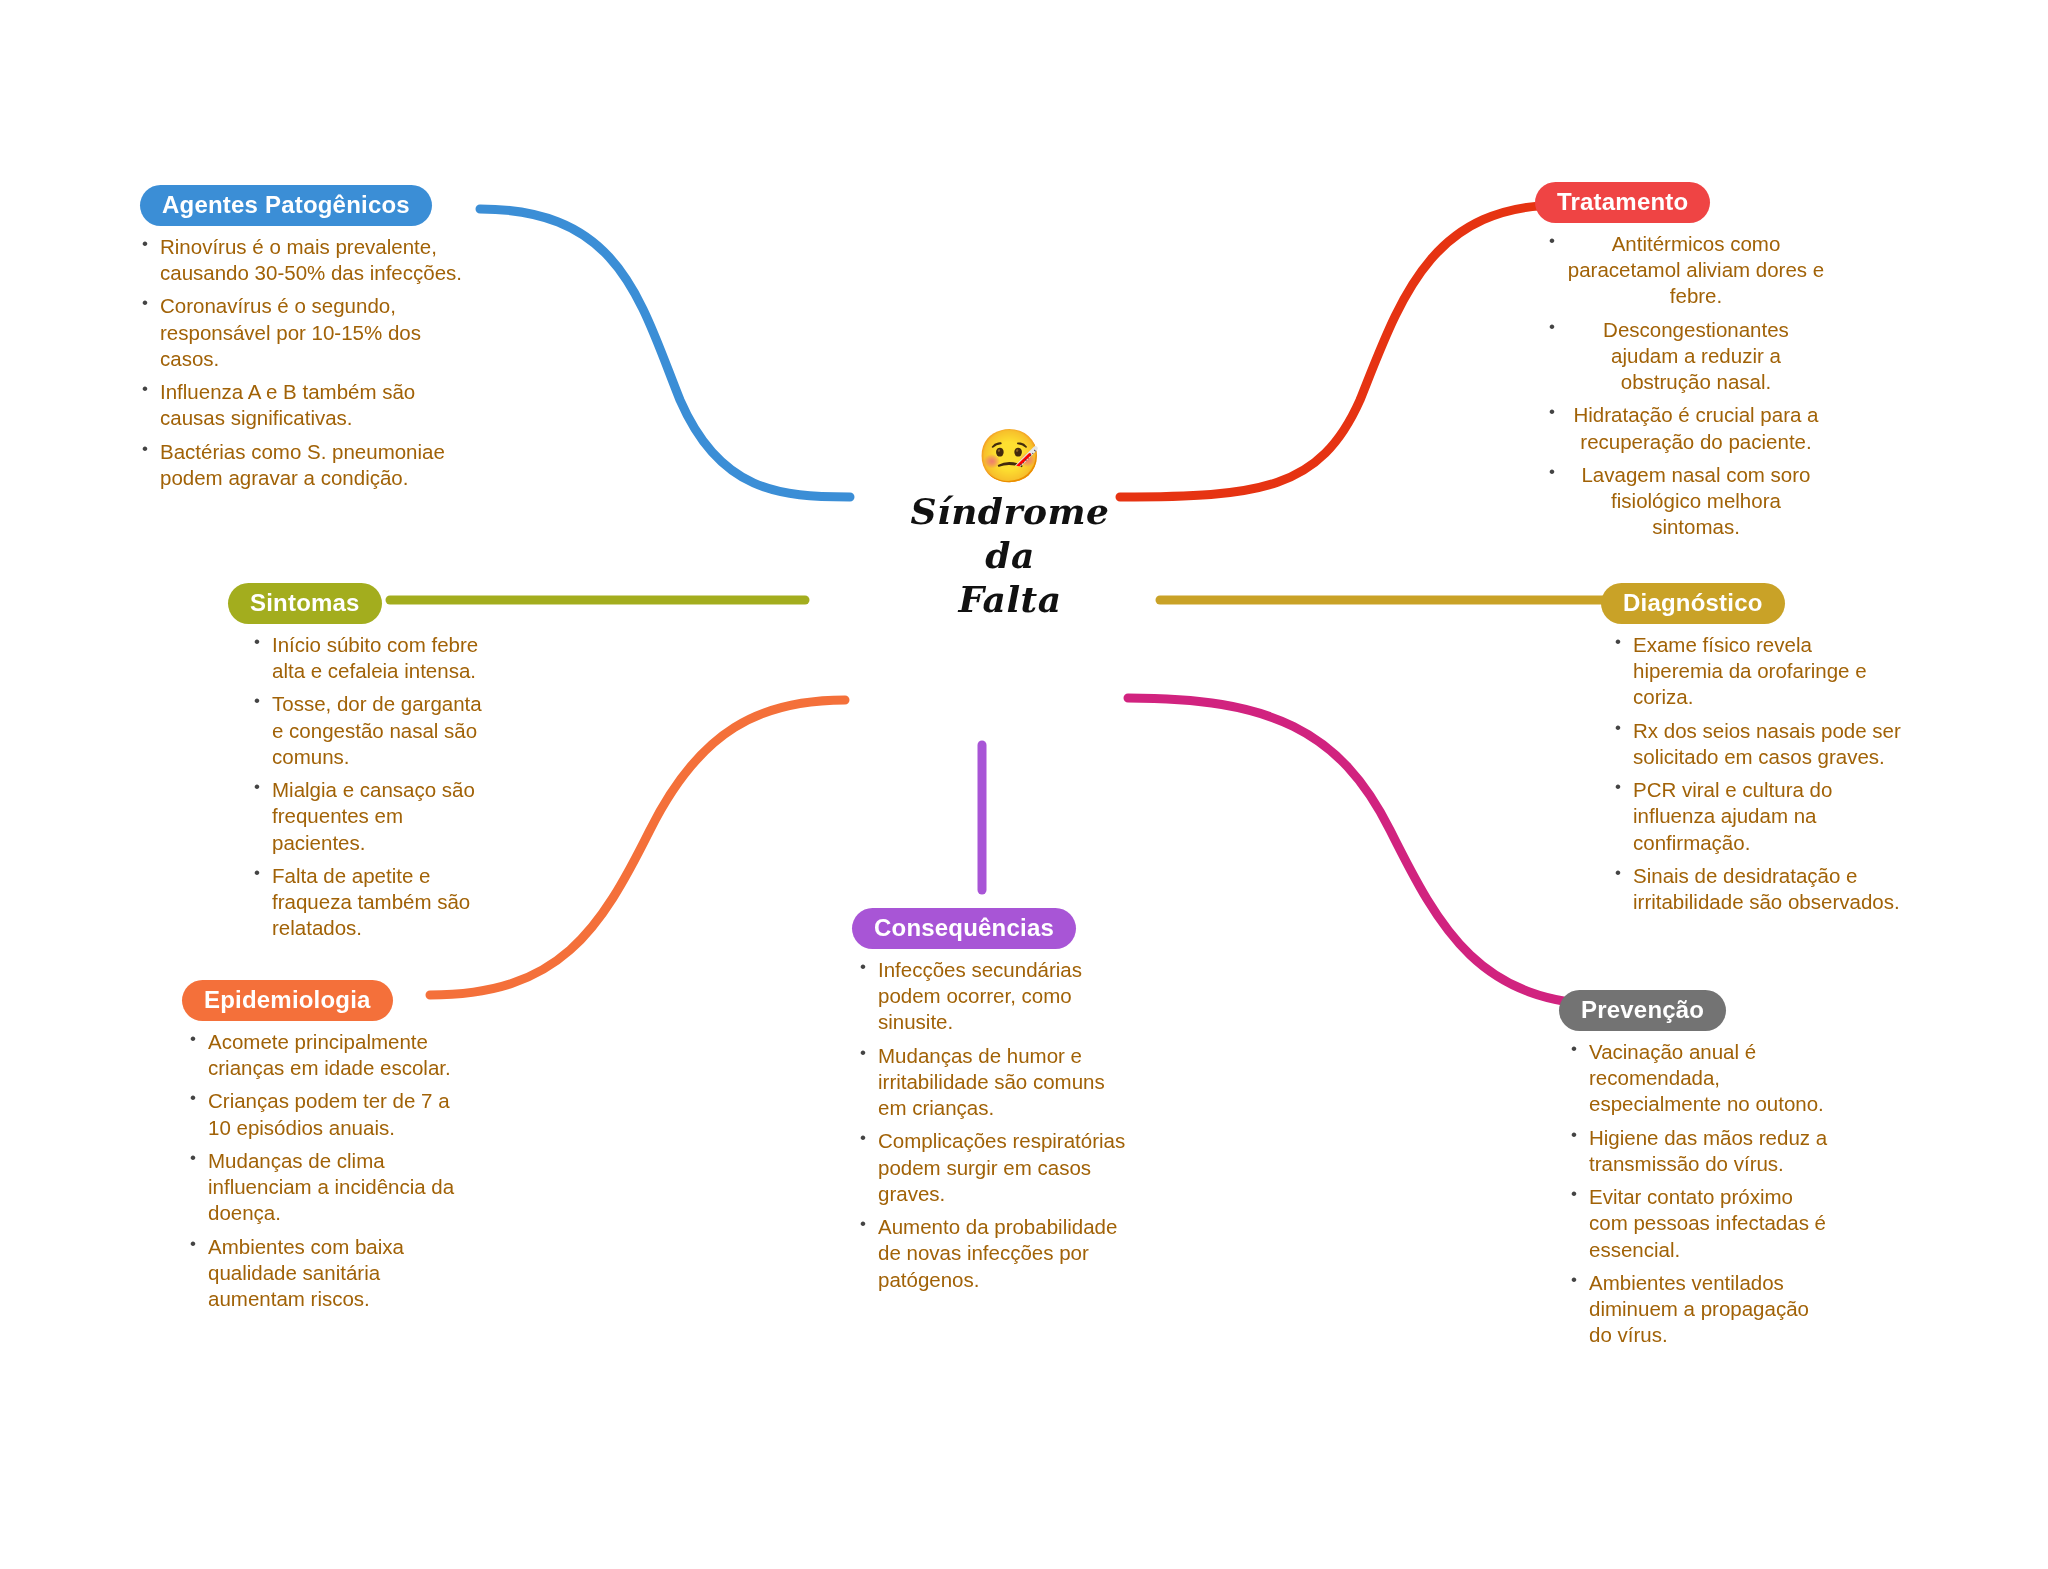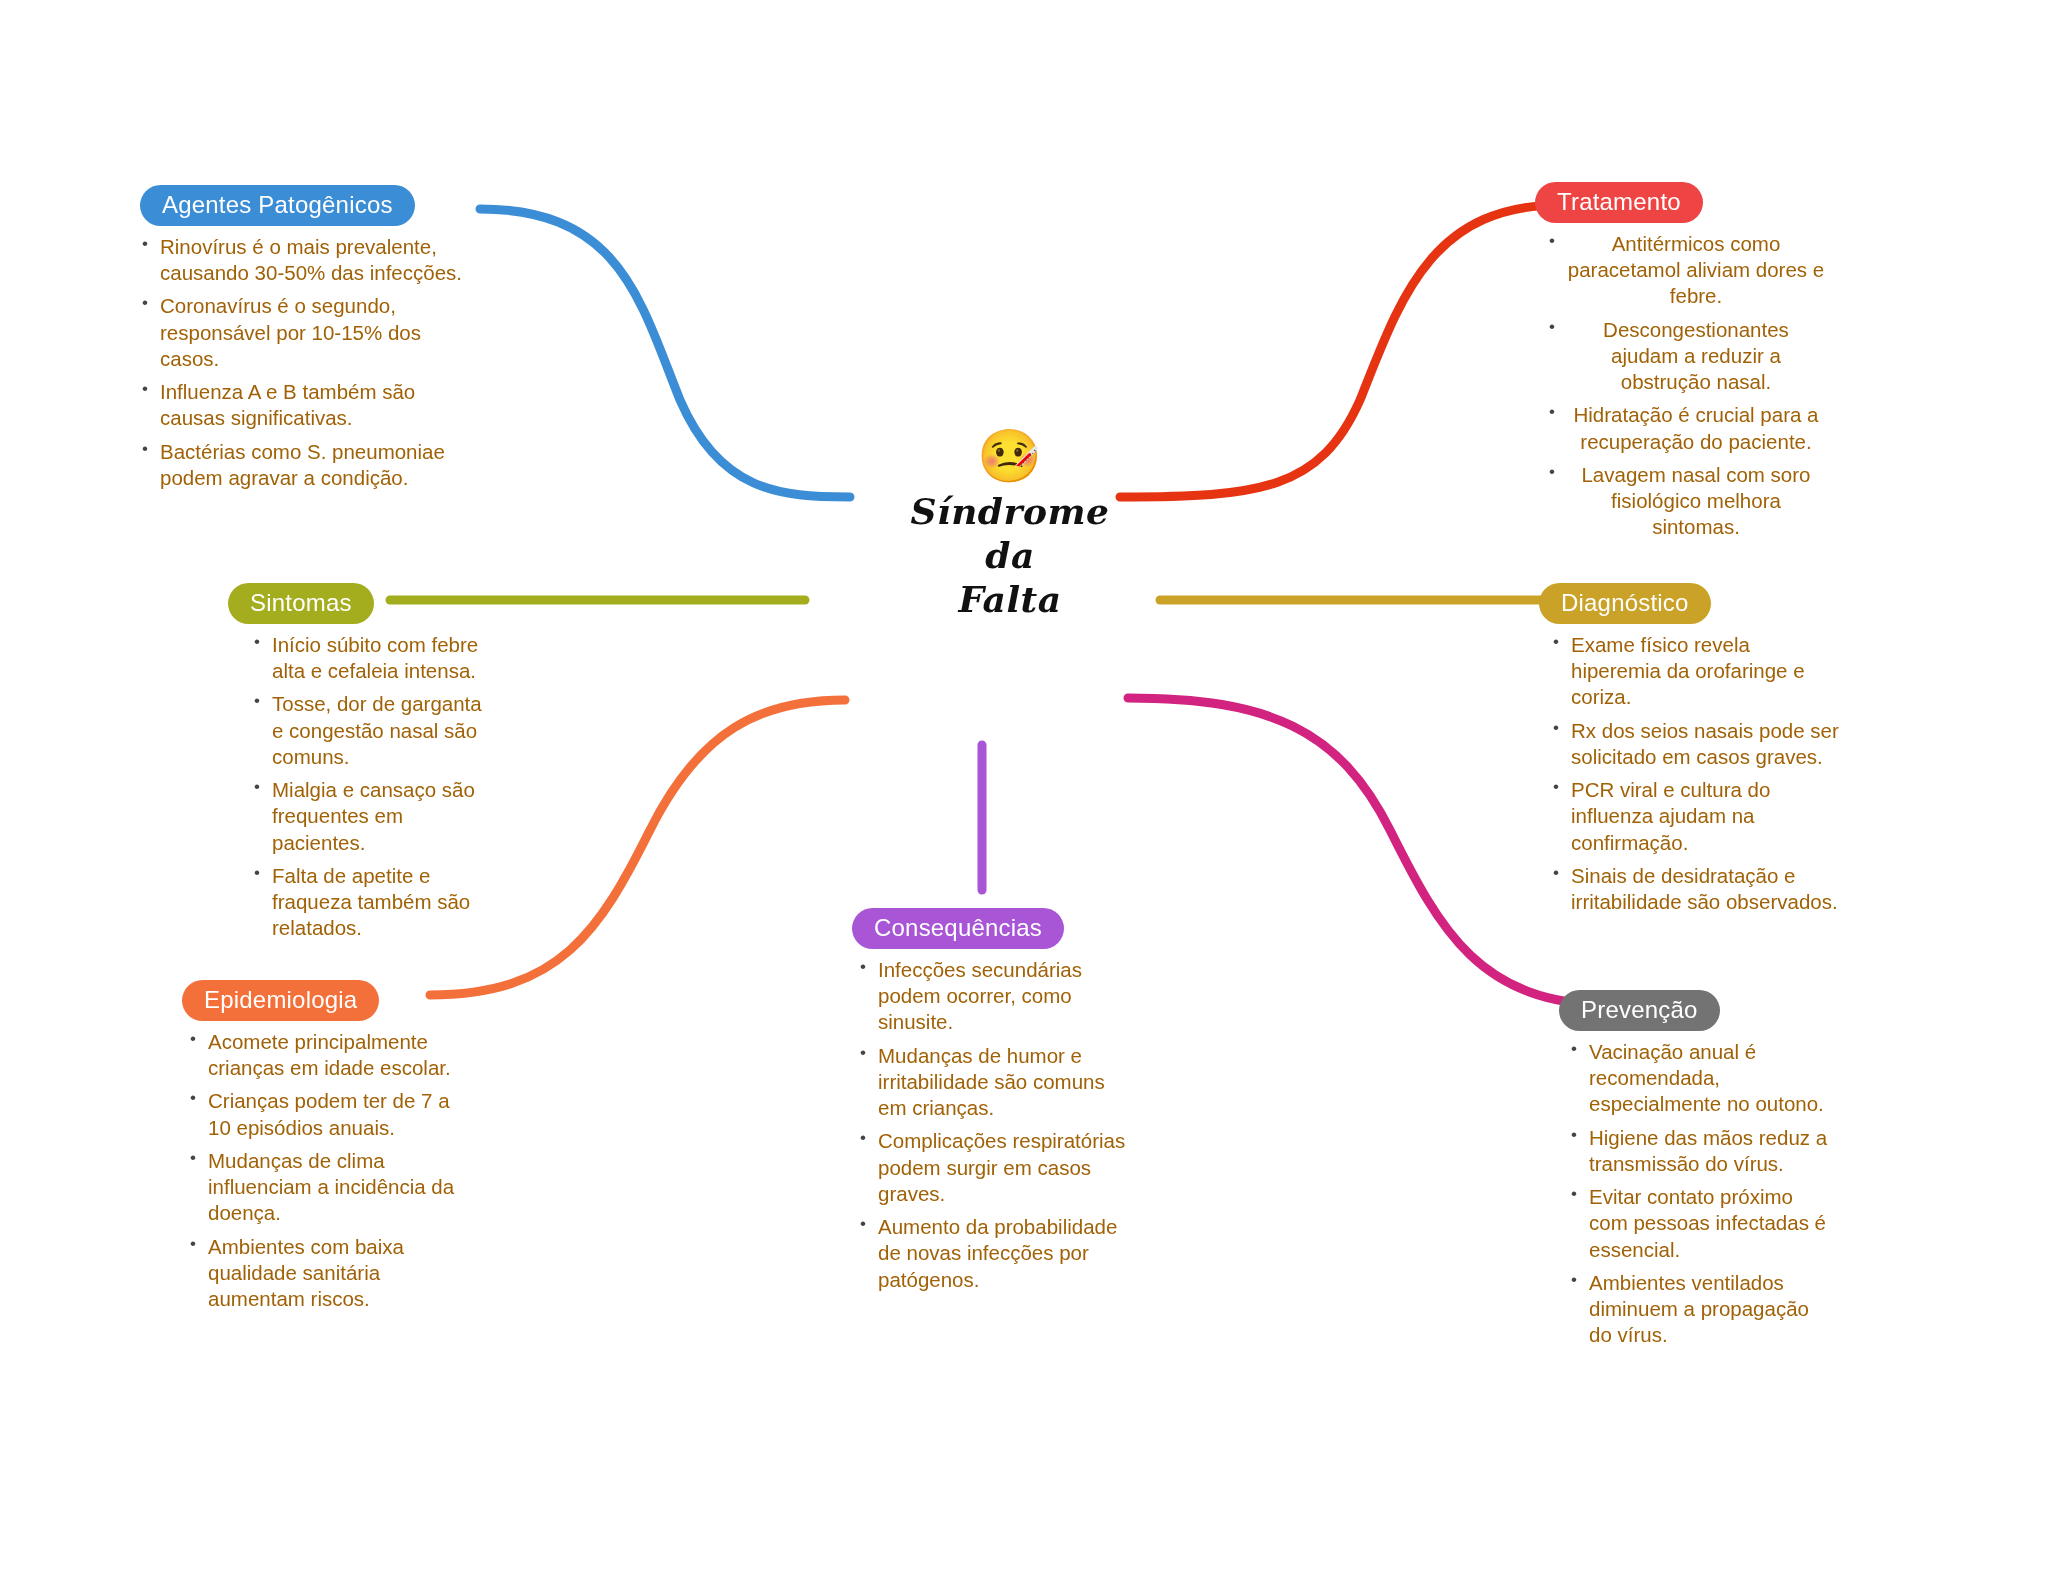--- a/index.html
+++ b/index.html
@@ -50,21 +50,21 @@
 
   
   .branch {
     position: absolute;
     width: 330px;
   }
   .pill {
     display: inline-block;
     border-radius: 999px;
     color: #ffffff;
-    font-weight: 400;
+    font-weight: 700;
     font-size: 24px;
     letter-spacing: 0.2px;
     padding: 8px 22px 9px 22px;
     white-space: nowrap;
     line-height: 1;
     text-align: right;
   }
   .pill-row { margin-bottom: 8px; }
 
   ul.bullets {
@@ -87,21 +87,21 @@
     top: -1px;
     font-size: 17px;
     color: #444444;
   }
 
   
   #branch-agentes     { left: 140px;  top: 185px;  width: 340px; }
   #branch-sintomas    { left: 228px;  top: 583px;  width: 270px; }
   #branch-epidemio    { left: 182px;  top: 980px;  width: 285px; }
   #branch-tratamento  { left: 1535px; top: 182px;  width: 290px; }
-  #branch-diagnostico { left: 1539px; top: 583px;  width: 300px; }
+  #branch-diagnostico { left: 1601px; top: 583px;  width: 300px; }
   #branch-prevencao   { left: 1545px; top: 990px;  width: 290px; }
   #branch-consequenc  { left: 852px;  top: 868px;  width: 280px; margin-top: 40px; }
 
   #branch-agentes    ul.bullets li { padding-left: 20px; }
   #branch-sintomas   ul.bullets    { margin-left: 24px; }
   #branch-diagnostico ul.bullets   { margin-left: 12px; }
   #branch-prevencao  ul.bullets    { margin-left: 24px; }
   #branch-tratamento ul.bullets    { margin-left: 12px; text-align: center; }
   #branch-consequenc ul.bullets    { margin-left: 6px; }
   #branch-epidemio   ul.bullets    { margin-left: 6px; }

